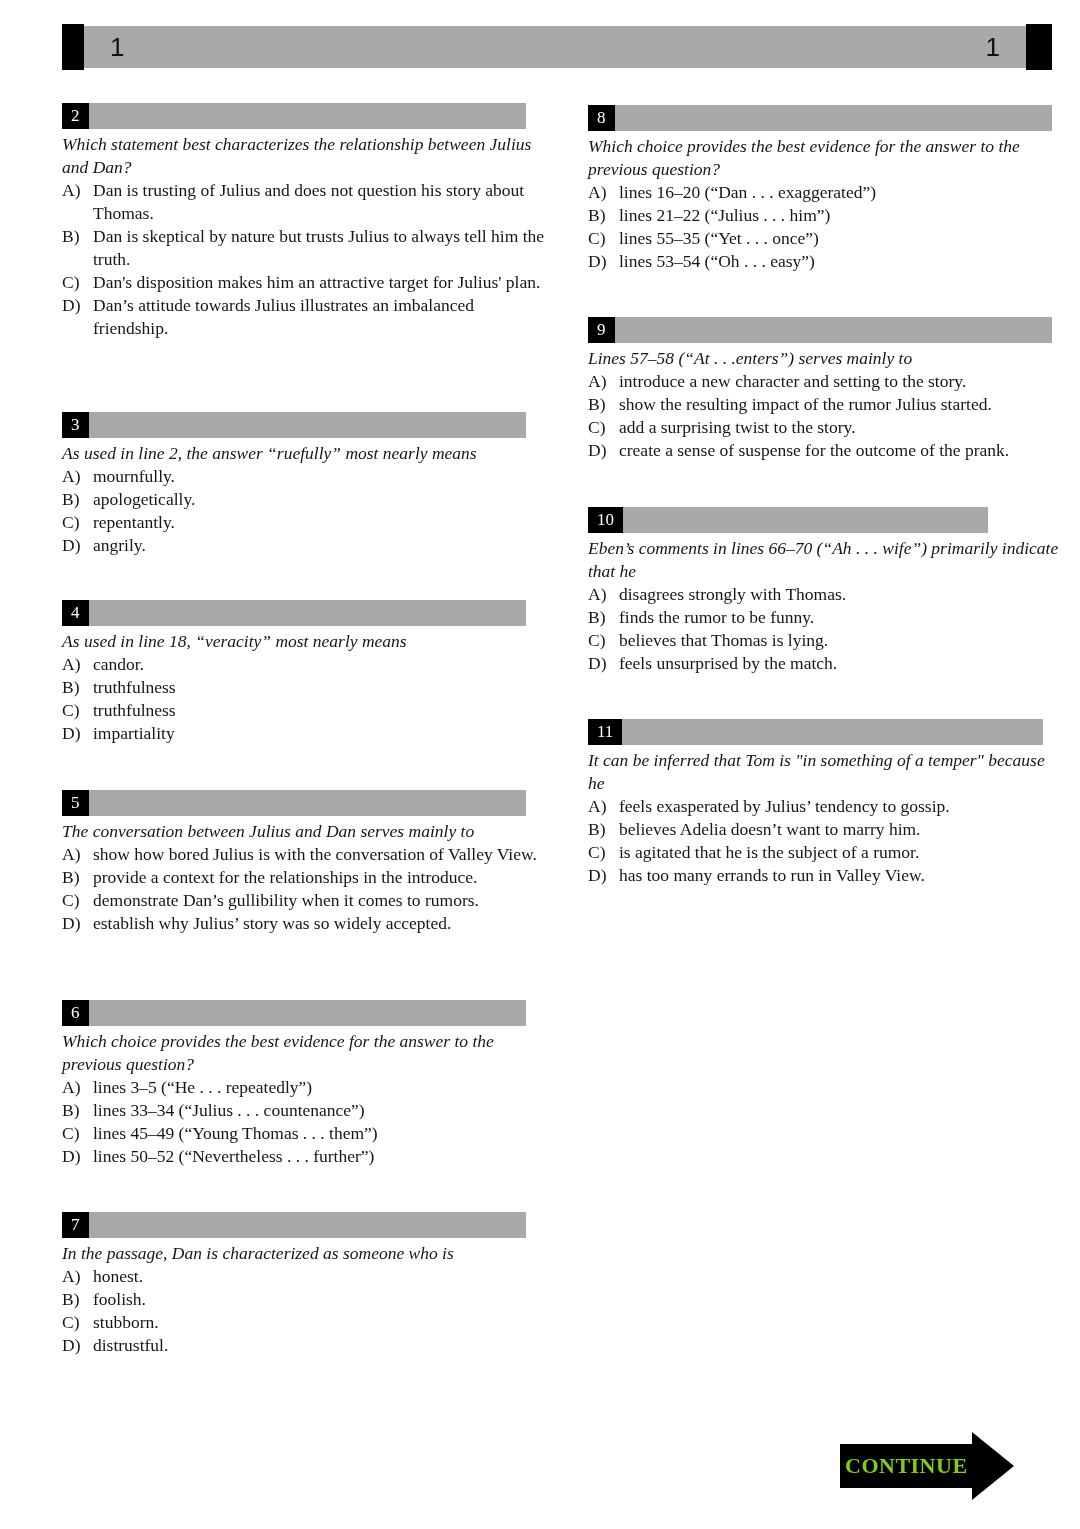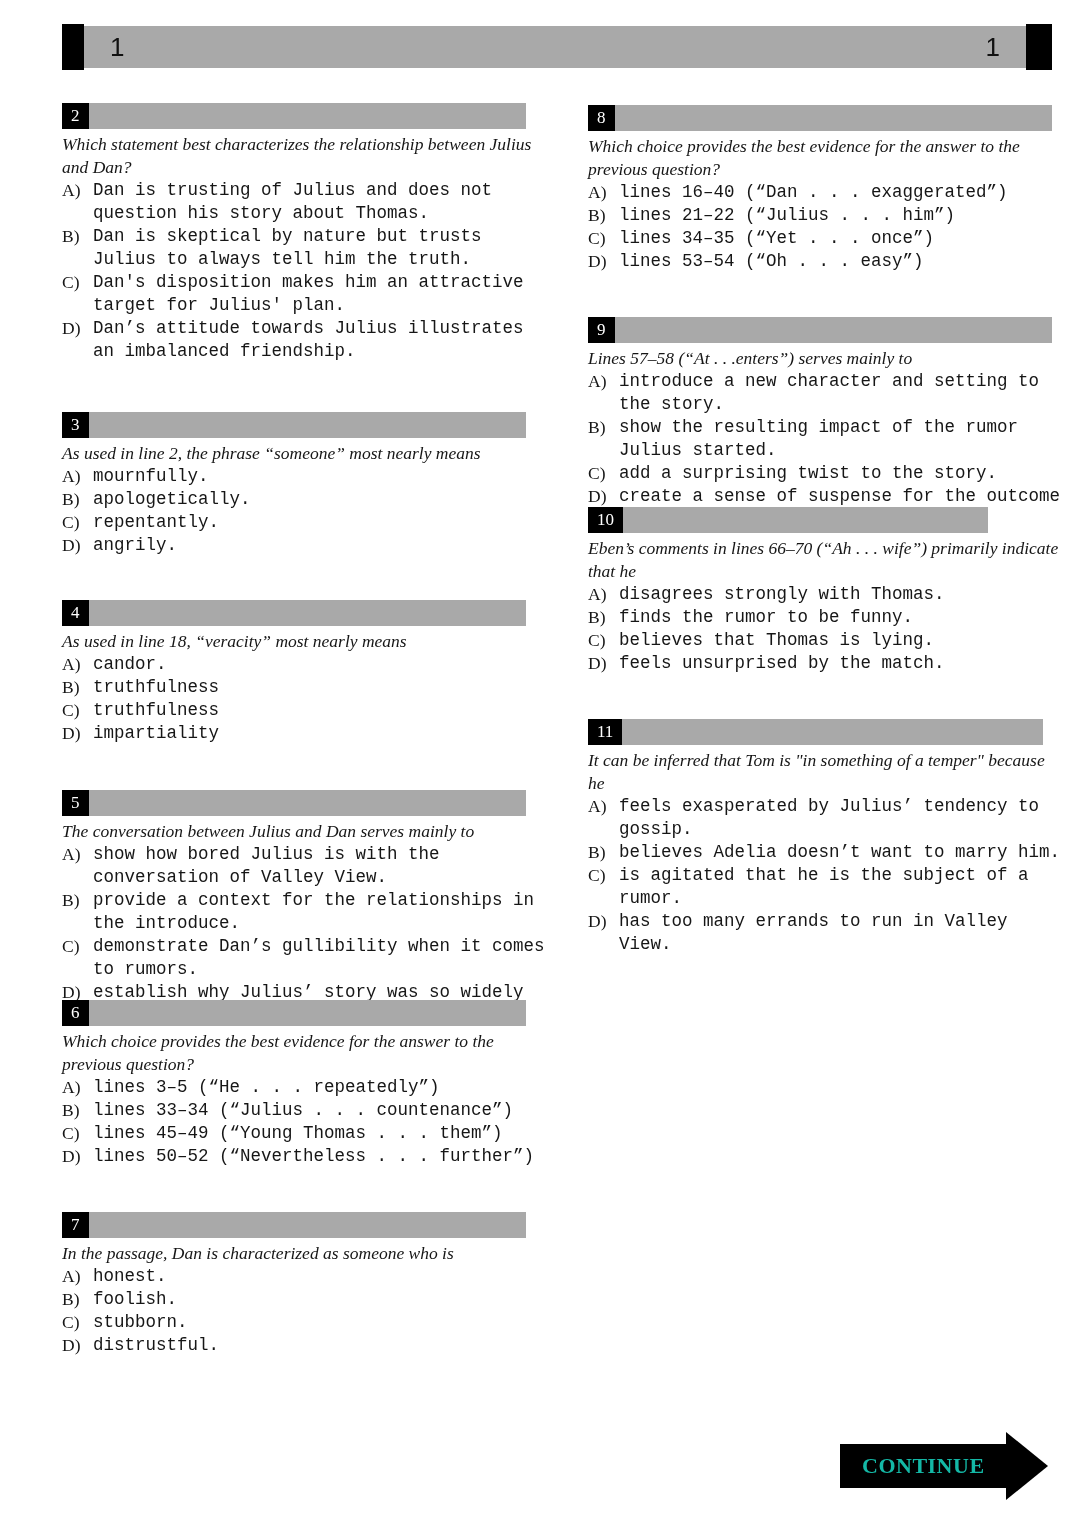--- a/index.html
+++ b/index.html
@@ -16,26 +16,26 @@
            font-family:"Liberation Sans","DejaVu Sans",sans-serif;font-size:26px;color:#111;}
 
   
   .q{position:absolute;font-size:17.5px;line-height:23px;}
   .qbar{height:26px;background:#a9a9a9;display:flex;align-items:stretch;}
   .qnum{background:#000;color:#fff;display:inline-flex;align-items:center;
         padding:0 9px;font-size:17px;line-height:26px;}
   .stem{margin:4px 0 0 0;font-style:italic;}
   .opt{display:flex;margin:0;}
   .ol{flex:0 0 31px;}
-  .ot{flex:1;font-family:Liberation Mono, monospace;}
+  .ot{flex:1;}
 
   
   .continue{position:absolute;left:840px;top:1432px;display:flex;align-items:center;}
-  .continue-box{background:#000;color:#14b8a6;font-weight:bold;font-size:22px;
-                letter-spacing:0.5px;padding:9px 22px;font-family:"Liberation Serif",serif;}
+  .continue-box{background:#000;color:#84cc16;font-weight:bold;font-size:22px;
+                letter-spacing:0.5px;padding:9px 5px;font-family:"Liberation Serif",serif;}
   .continue-head{width:0;height:0;border-top:34px solid transparent;
                  border-bottom:34px solid transparent;border-left:42px solid #000;margin-left:-1px;}
 </style>
 </head>
 <body>
 
 <div id="canvas">
 
   <div class="pagebar">
     <div class="cap cap-l"></div>
@@ -66,21 +66,21 @@
     <div class="opt">
       <span class="ol">D)</span>
       <span class="ot">Dan’s attitude towards Julius illustrates an imbalanced friendship.</span>
     </div>
   </section>
 
   <section class="q" style="left:62px;top:412px;width:484px">
     <div class="qbar" style="width:464px">
       <span class="qnum">3</span>
     </div>
-    <p class="stem">As used in line 2, the phrase “someone” most nearly means</p>
+    <p class="stem">As used in line 2, the answer “ruefully” most nearly means</p>
     <div class="opt">
       <span class="ol">A)</span>
       <span class="ot">mournfully.</span>
     </div>
     <div class="opt">
       <span class="ol">B)</span>
       <span class="ot">apologetically.</span>
     </div>
     <div class="opt">
       <span class="ol">C)</span>
@@ -184,29 +184,29 @@
     </div>
   </section>
 
   <section class="q" style="left:588px;top:105px;width:474px">
     <div class="qbar" style="width:464px">
       <span class="qnum">8</span>
     </div>
     <p class="stem">Which choice provides the best evidence for the answer to the previous question?</p>
     <div class="opt">
       <span class="ol">A)</span>
-      <span class="ot">lines 16–40 (“Dan . . . exaggerated”)</span>
+      <span class="ot">lines 16–20 (“Dan . . . exaggerated”)</span>
     </div>
     <div class="opt">
       <span class="ol">B)</span>
       <span class="ot">lines 21–22 (“Julius . . . him”)</span>
     </div>
     <div class="opt">
       <span class="ol">C)</span>
-      <span class="ot">lines 34–35 (“Yet . . . once”)</span>
+      <span class="ot">lines 55–35 (“Yet . . . once”)</span>
     </div>
     <div class="opt">
       <span class="ol">D)</span>
       <span class="ot">lines 53–54 (“Oh . . . easy”)</span>
     </div>
   </section>
 
   <section class="q" style="left:588px;top:317px;width:480px">
     <div class="qbar" style="width:464px">
       <span class="qnum">9</span>

